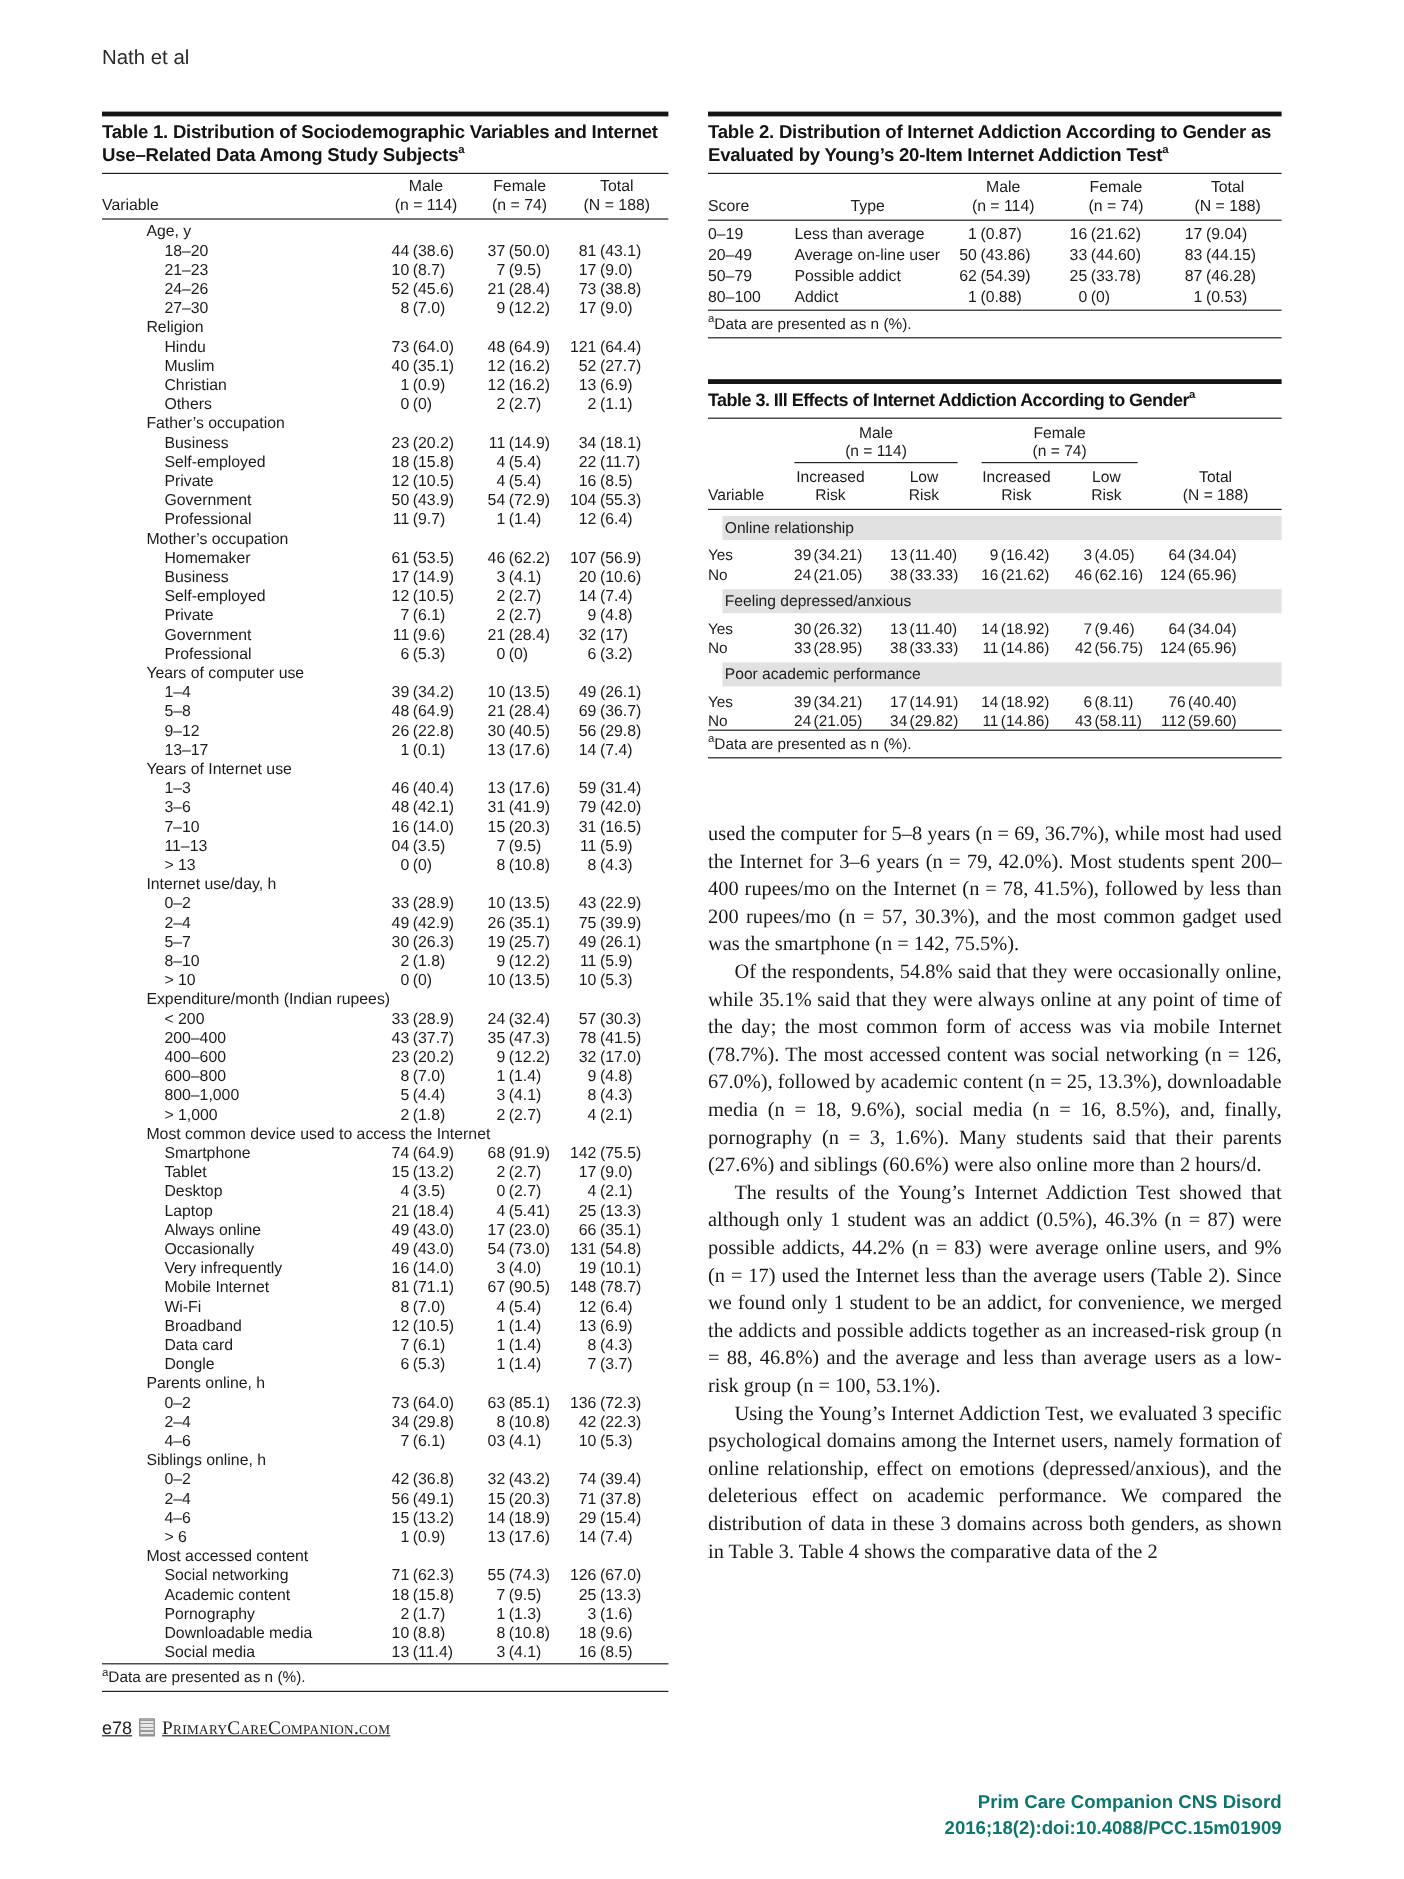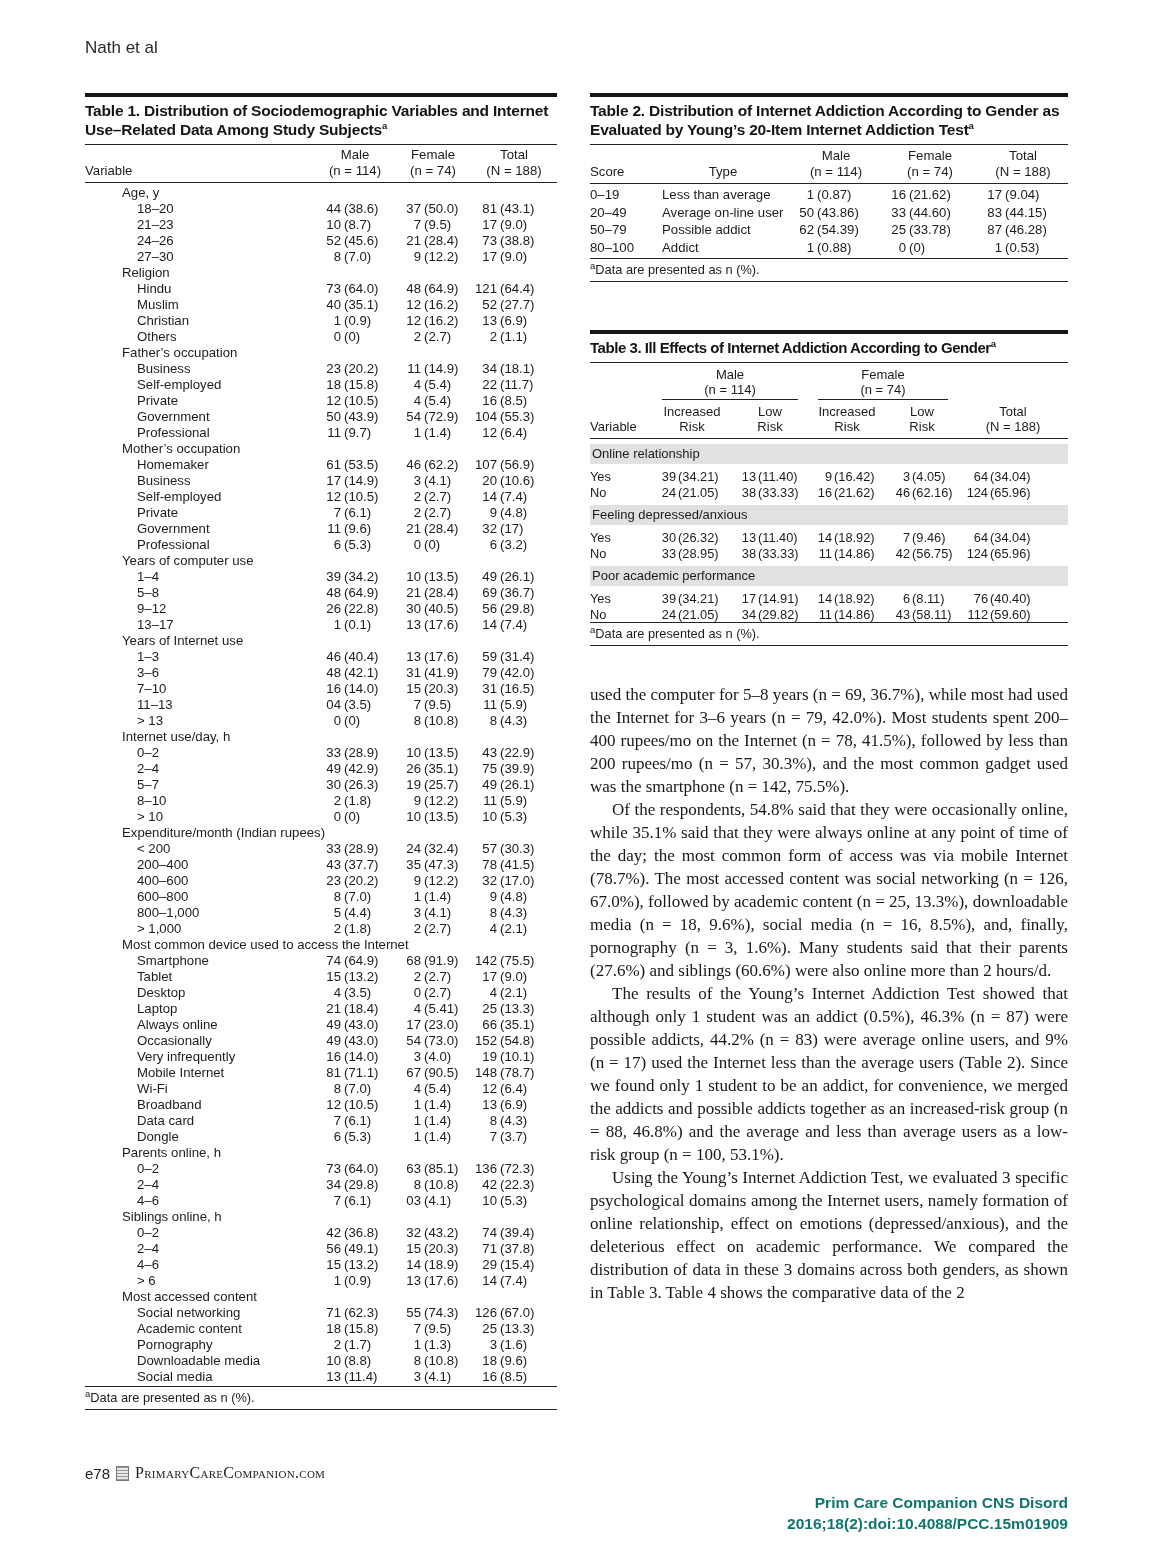--- a/index.html
+++ b/index.html
@@ -36,47 +36,47 @@
   .t2-grid{display:grid;grid-template-columns:66px 1fr 92px 96px 90px;}
   .t2-head{font-size:13.2px;line-height:16px;padding:3px 0 3px 0;}
   .t2-head .c{text-align:center;}
   .t2-body{padding:2px 0;}
   .t2 .row{display:grid;grid-template-columns:66px 1fr 92px 96px 90px;
            font-size:13.2px;line-height:17.5px;}
   .t2 .type{padding-left:6px;}
   .t2 .cell{grid-template-columns:24px 1fr;}
 
   
-  .t3{left:590px;top:330px;width:478px;}
+  .t3{left:590px;top:316px;width:478px;}
   .t3 .t-title{font-size:15px;letter-spacing:-0.45px;white-space:nowrap;}
   .t3-grid{display:grid;grid-template-columns:62px 80px 76px 78px 72px 1fr;}
   .t3-head{font-size:13px;line-height:15px;padding:4px 0 4px 0;row-gap:4px;}
   .t3-head .group{text-align:center;padding-bottom:2px;border-bottom:1.2px solid #222;
                   margin:0 10px;}
   .t3-head .gm{grid-column:2/4;}
   .t3-head .gf{grid-column:4/6;}
   .t3-head .sub{text-align:center;align-self:end;}
   .t3-head .vlabel{align-self:end;}
   .t3 .band{background:#e1e1e1;font-size:13px;line-height:18px;padding:1px 0 1px 2px;
-            margin:5px 0 5px 0;}
+            margin:5px 0 5px 12px;}
   .t3 .row{display:grid;grid-template-columns:62px 80px 76px 78px 72px 1fr;
            font-size:12.8px;line-height:15.5px;}
   .t3 .cell{grid-template-columns:24px 1fr;column-gap:2px;}
   .t3 .cell.tot{grid-template-columns:30px 1fr;}
 
   
   .bodytext{position:absolute;left:590px;top:683px;width:478px;
             font-family:"Liberation Serif",serif;font-size:17px;line-height:23px;
             color:#181818;text-align:justify;}
   .bodytext p{margin:0;}
   .bodytext p.indent{text-indent:22px;}
 
   
-  .footer-left{position:absolute;left:85px;top:1464px;font-size:15px;color:#222;
-               display:flex;align-items:center;gap:6px;}
+  .footer-left{position:absolute;left:85px;top:1432px;font-size:15px;color:#222;
+               display:flex;align-items:flex-start;gap:6px;text-decoration:underline;}
   .footer-left .site{font-family:"Liberation Serif",serif;font-variant:small-caps;
                      font-size:16px;letter-spacing:0.3px;}
   .journal-icon{display:inline-block;width:11px;height:13px;border:1px solid #777;
                 background:repeating-linear-gradient(#9a9a9a 0 1px,#e8e8e8 1px 3px);}
   .footer-right{position:absolute;right:102px;top:1492px;text-align:right;
                 font-size:15.5px;line-height:21px;font-weight:600;color:#0f766e;}
 </style>
 </head>
 <body>
 
@@ -796,21 +796,21 @@
           <div class="lbl ind">Occasionally</div>
           <div class="cell">
             <span class="num">49</span>
             <span class="pct">(43.0)</span>
           </div>
           <div class="cell">
             <span class="num">54</span>
             <span class="pct">(73.0)</span>
           </div>
           <div class="cell">
-            <span class="num">152</span>
+            <span class="num">131</span>
             <span class="pct">(54.8)</span>
           </div>
         </div>
         <div class="row data">
           <div class="lbl ind">Very infrequently</div>
           <div class="cell">
             <span class="num">16</span>
             <span class="pct">(14.0)</span>
           </div>
           <div class="cell">

